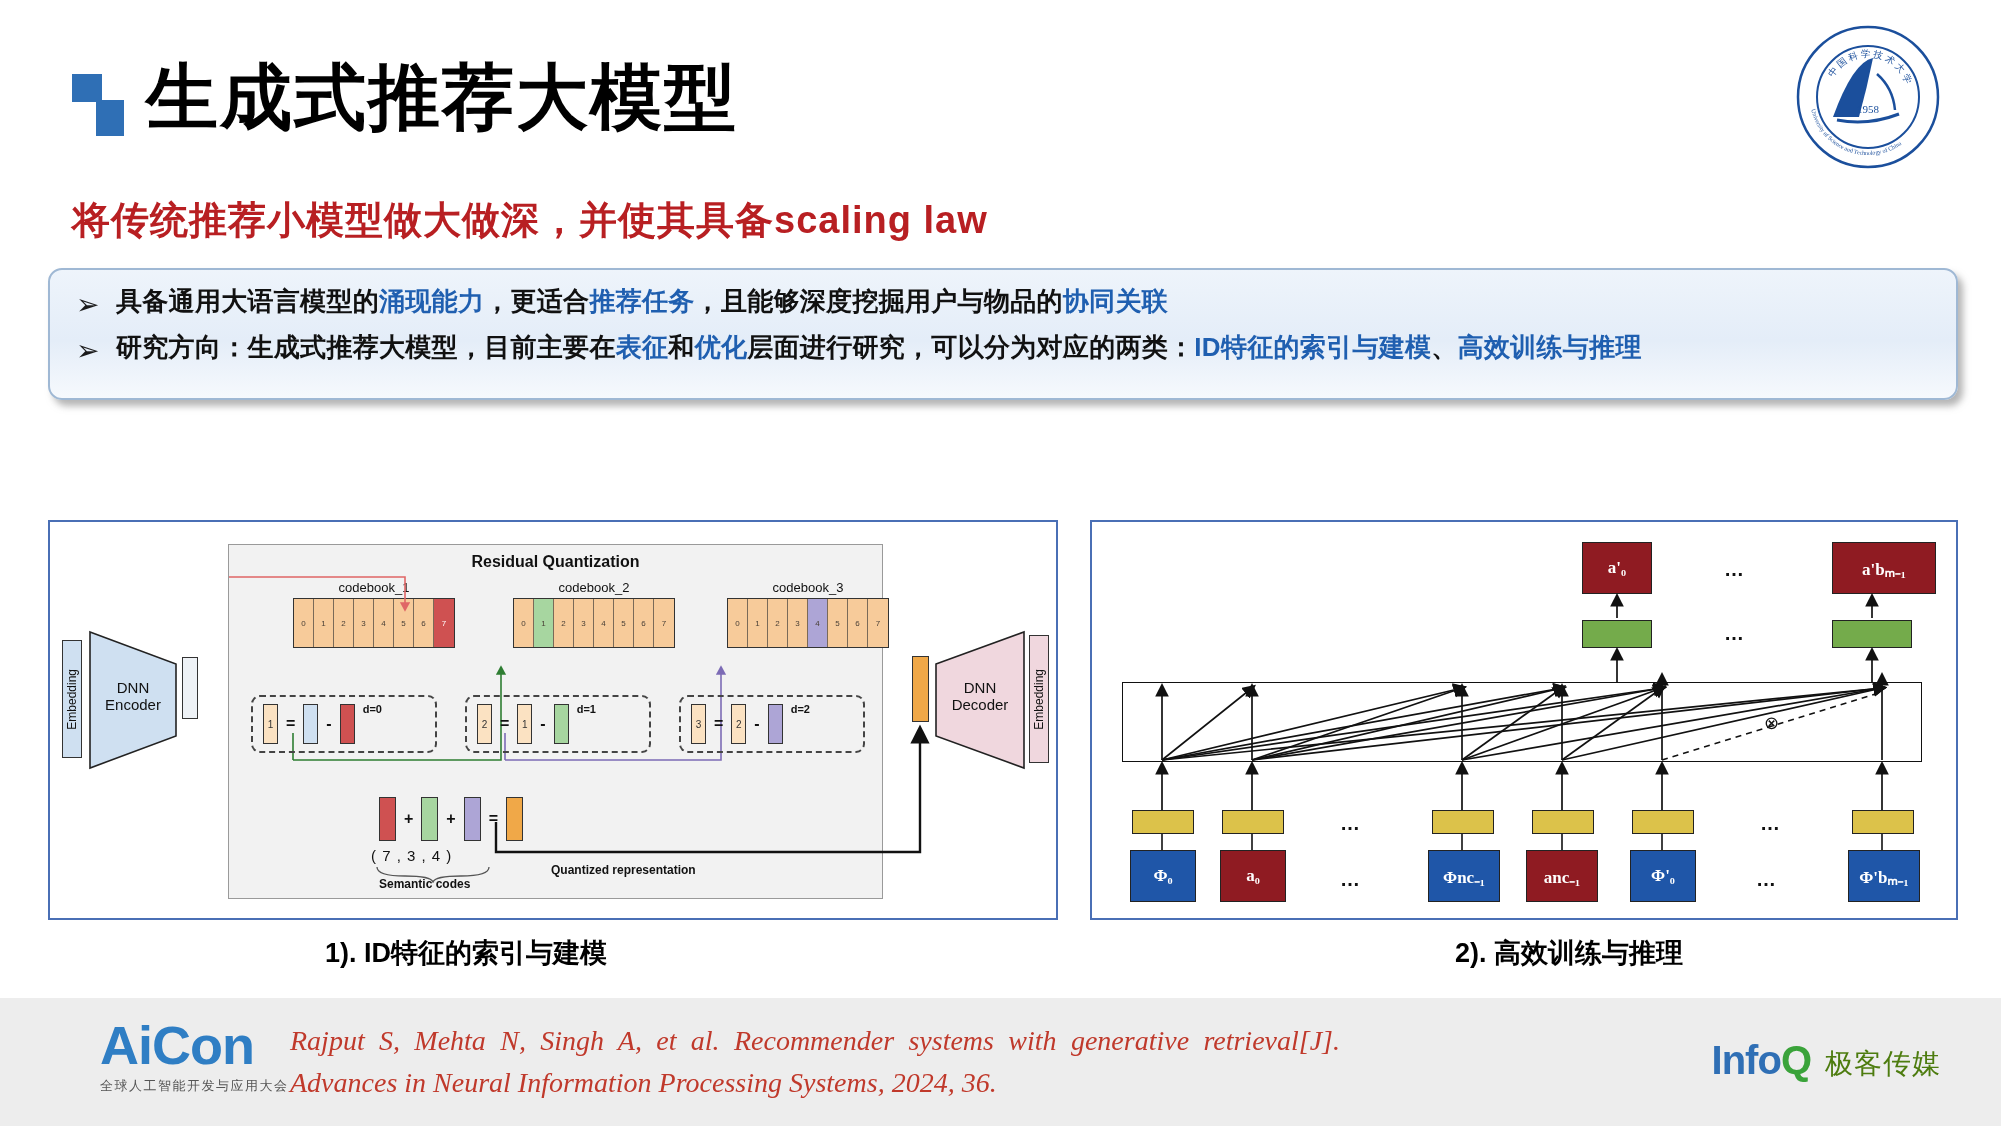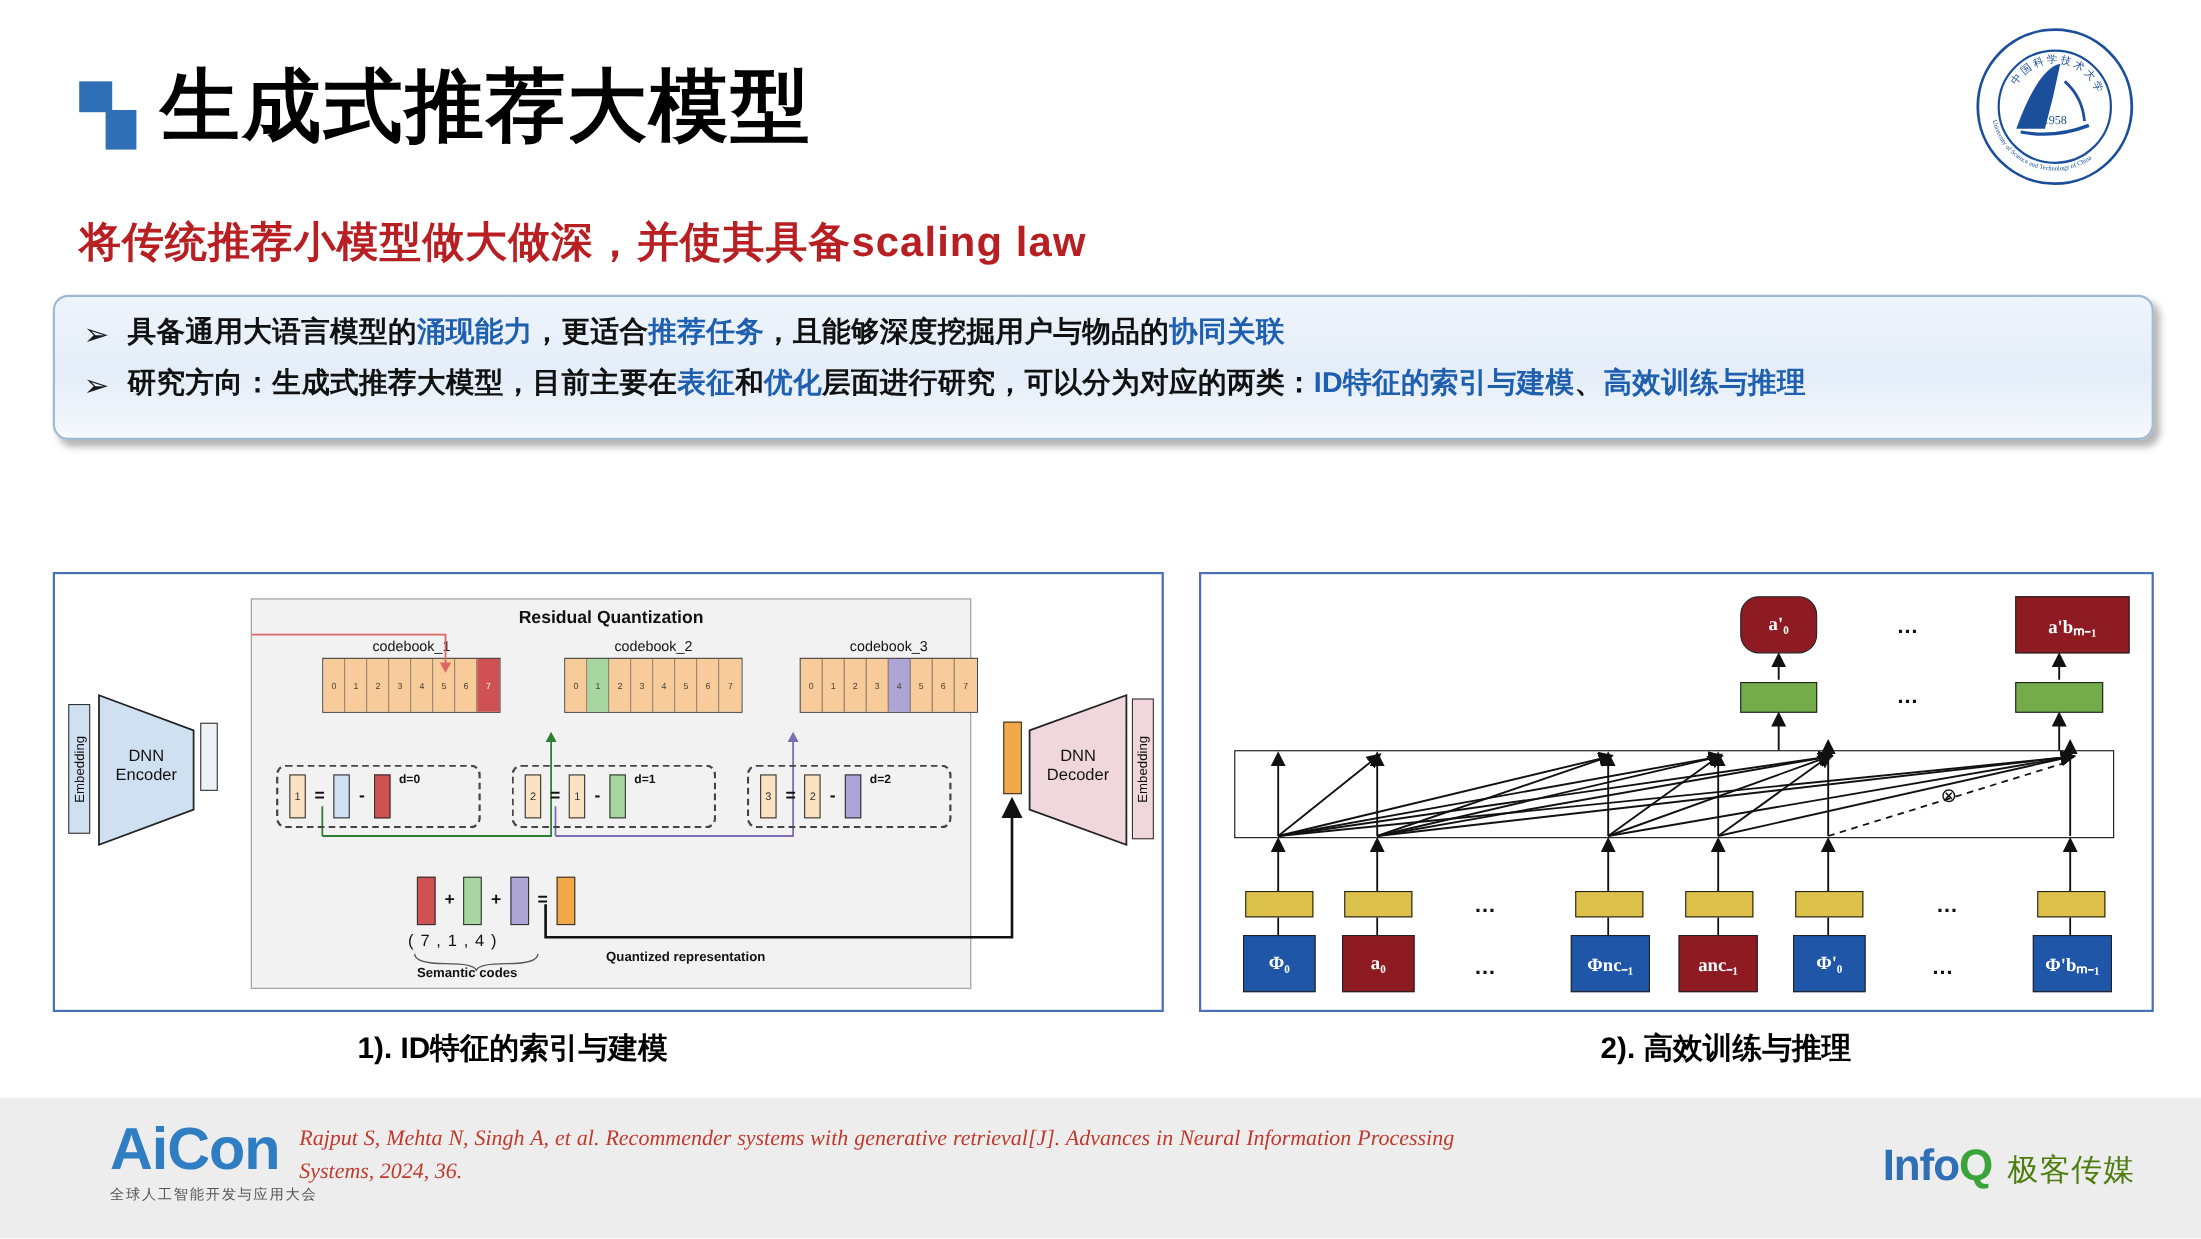--- a/index.html
+++ b/index.html
@@ -149,23 +149,23 @@
 
   
   .footer {
     position: absolute; left: 0; bottom: 0; width: 2001px; height: 128px;
     background: #ededed;
   }
   .aicon-logo { position: absolute; left: 100px; top: 20px; }
   .aicon-text { font-size: 54px; font-weight: bold; color: #2f7ec4; letter-spacing: -1px; line-height: 1; }
   .aicon-sub  { font-size: 13px; color: #555; letter-spacing: 1.5px; margin-top: 5px; }
   .citation {
-    position: absolute; left: 272px; top: 22px; width: 1050px;
+    position: absolute; left: 290px; top: 22px; width: 1050px;
     font-family: "Liberation Serif", serif;
-    font-style: italic; font-size: 20px; color: #c0392b;
+    font-style: italic; font-size: 28px; color: #c0392b;
     line-height: 1.5; text-align: justify;
   }
   .infoq { position: absolute; right: 60px; top: 40px; display: flex; align-items: flex-end; }
   .infoq-info { font-size: 40px; font-weight: bold; color: #2f6fb5; letter-spacing: -1px; }
   .infoq-q { font-size: 40px; font-weight: bold; color: #3aa33a; letter-spacing: -1px; }
   .infoq-cn { font-size: 28px; color: #4d7c0f; margin-left: 14px; letter-spacing: 1px; }
 </style>
 </head>
 <body>
 
@@ -322,42 +322,42 @@
     <div class="sum-row">
       <span class="sum-chip" style="background:#cf5151;"></span>
       <span class="op">+</span>
       <span class="sum-chip" style="background:#a7d6a0;"></span>
       <span class="op">+</span>
       <span class="sum-chip" style="background:#ada5d6;"></span>
       <span class="op">=</span>
       <span class="sum-chip" style="background:#f0a848;"></span>
     </div>
 
-    <div class="codes">( 7 ,      1 ,      4 )</div>
+    <div class="codes">( 7 ,      3 ,      4 )</div>
     <svg style="position:absolute; left:146px; top:322px;" width="120" height="16">
       <path d="M2,0 Q2,9 30,9 Q56,9 58,15 Q60,9 86,9 Q114,9 114,0" stroke="#555" stroke-width="1.3" fill="none"></path>
     </svg>
     <div class="semantic-lbl">Semantic codes</div>
     <div class="qr-lbl">Quantized representation</div>
   </div>
 
   <svg style="position:absolute; left:0; top:0;" width="1010" height="400">
     <defs>
       <marker id="ar-blk" markerWidth="9" markerHeight="9" refX="4" refY="4" orient="auto">
         <path d="M0,0 L8,4 L0,8 z" fill="#111"></path>
         </marker>
     </defs>
     <path d="M446,300 L446,330 L870,330 L870,212" stroke="#111" stroke-width="2.4" fill="none" marker-end="url(#ar-blk)"></path>
   </svg>
 </div>
 <div class="panel-caption" id="cap-left">1). ID特征的索引与建模</div>
 
 <div class="panel" id="panel-right">
 
-  <div class="node dkred" style="left:490px; top:20px; width:70px; height:52px;border-radius:17px;">a'₀</div>
+  <div class="node dkred" style="left:490px; top:20px; width:70px; height:52px;">a'₀</div>
   <div class="node dkred" style="left:740px; top:20px; width:104px; height:52px;">a'bₘ₋₁</div>
   <div class="ellipsis" style="left:632px; top:36px;">…</div>
 
   <div class="node green" style="left:490px; top:98px; width:70px; height:28px;"></div>
   <div class="node green" style="left:740px; top:98px; width:80px; height:28px;"></div>
   <div class="ellipsis" style="left:632px; top:100px;">…</div>
 
   <div class="attn-box" style="left:30px; top:160px; width:800px; height:80px;"></div>
 
   <svg style="position:absolute; left:0; top:0;" width="868" height="400">

